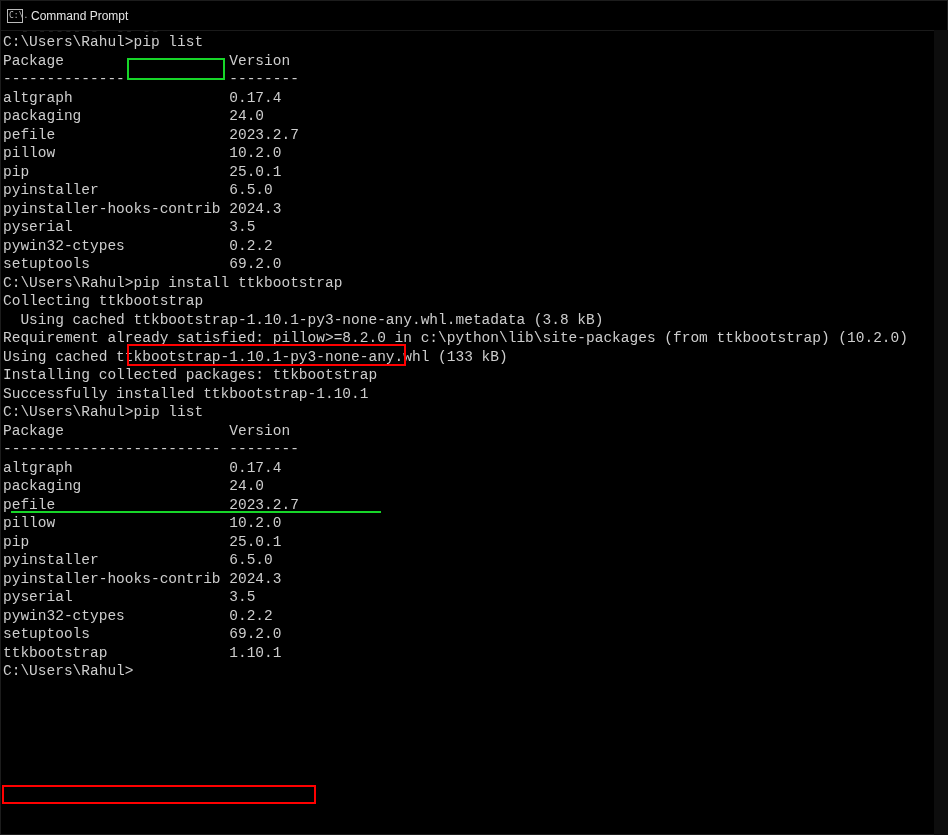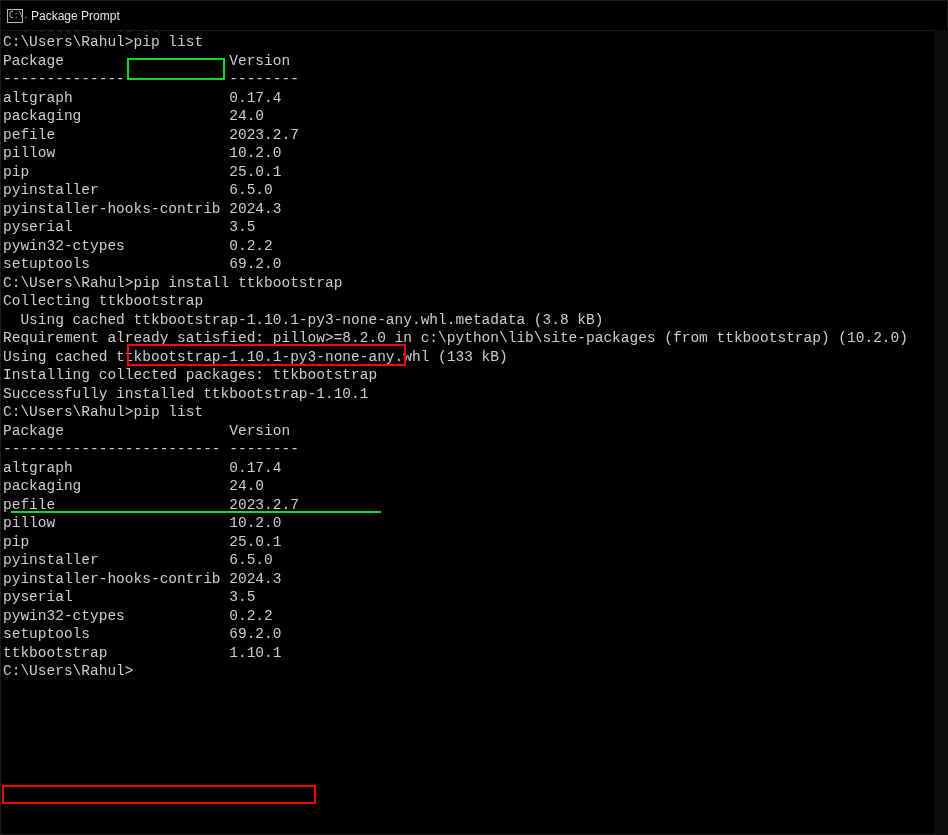--- a/index.html
+++ b/index.html
@@ -74,21 +74,21 @@
   }
   .dim { color: #989898; white-space: pre; }
 </style>
 </head>
 <body>
 
 <div class="window">
 
   <div class="titlebar">
     <div class="title-icon">C:\.</div>
-    <span>Package Prompt</span>
+    <span>Command Prompt</span>
   </div>
 
   <div class="term-area" id="term"><div class="dim" style="position: absolute; top: -9px; left: 2px;">  - ----- -  -- --</div><span class="line"></span><span class="line">C:\Users\Rahul&gt;pip list</span><span class="line"><span>Package                   </span><span>Version</span></span><span class="line"><span>------------------------- </span><span>--------</span></span><span class="line"><span>altgraph                  </span><span>0.17.4</span></span><span class="line"><span>packaging                 </span><span>24.0</span></span><span class="line"><span>pefile                    </span><span>2023.2.7</span></span><span class="line"><span>pillow                    </span><span>10.2.0</span></span><span class="line"><span>pip                       </span><span>25.0.1</span></span><span class="line"><span>pyinstaller               </span><span>6.5.0</span></span><span class="line"><span>pyinstaller-hooks-contrib </span><span>2024.3</span></span><span class="line"><span>pyserial                  </span><span>3.5</span></span><span class="line"><span>pywin32-ctypes            </span><span>0.2.2</span></span><span class="line"><span>setuptools                </span><span>69.2.0</span></span><span class="line"></span><span class="line">C:\Users\Rahul&gt;pip install ttkbootstrap</span><span class="line">Collecting ttkbootstrap</span><span class="line">  Using cached ttkbootstrap-1.10.1-py3-none-any.whl.metadata (3.8 kB)</span><span class="line">Requirement already satisfied: pillow&gt;=8.2.0 in c:\python\lib\site-packages (from ttkbootstrap) (10.2.0)</span><span class="line">Using cached ttkbootstrap-1.10.1-py3-none-any.whl (133 kB)</span><span class="line">Installing collected packages: ttkbootstrap</span><span class="line">Successfully installed ttkbootstrap-1.10.1</span><span class="line"></span><span class="line">C:\Users\Rahul&gt;pip list</span><span class="line"><span>Package                   </span><span>Version</span></span><span class="line"><span>------------------------- </span><span>--------</span></span><span class="line"><span>altgraph                  </span><span>0.17.4</span></span><span class="line"><span>packaging                 </span><span>24.0</span></span><span class="line"><span>pefile                    </span><span>2023.2.7</span></span><span class="line"><span>pillow                    </span><span>10.2.0</span></span><span class="line"><span>pip                       </span><span>25.0.1</span></span><span class="line"><span>pyinstaller               </span><span>6.5.0</span></span><span class="line"><span>pyinstaller-hooks-contrib </span><span>2024.3</span></span><span class="line"><span>pyserial                  </span><span>3.5</span></span><span class="line"><span>pywin32-ctypes            </span><span>0.2.2</span></span><span class="line"><span>setuptools                </span><span>69.2.0</span></span><span class="line"><span>ttkbootstrap              </span><span>1.10.1</span></span><span class="line"></span><span class="line">C:\Users\Rahul&gt;</span></div>
 
   <div class="scrollbar"></div>
 
   <div class="box-green" id="anno-g1" style="left: 127px; top: 58px; width: 98px; height: 22px;"></div>
   <div class="box-red" id="anno-r1" style="left: 127px; top: 344px; width: 279px; height: 22px;"></div>
   <div class="underline-green" id="anno-gl" style="left: 11px; top: 511px; width: 370px;"></div>
   <div class="box-red" id="anno-r2" style="left: 2px; top: 785px; width: 314px; height: 19px;"></div>

